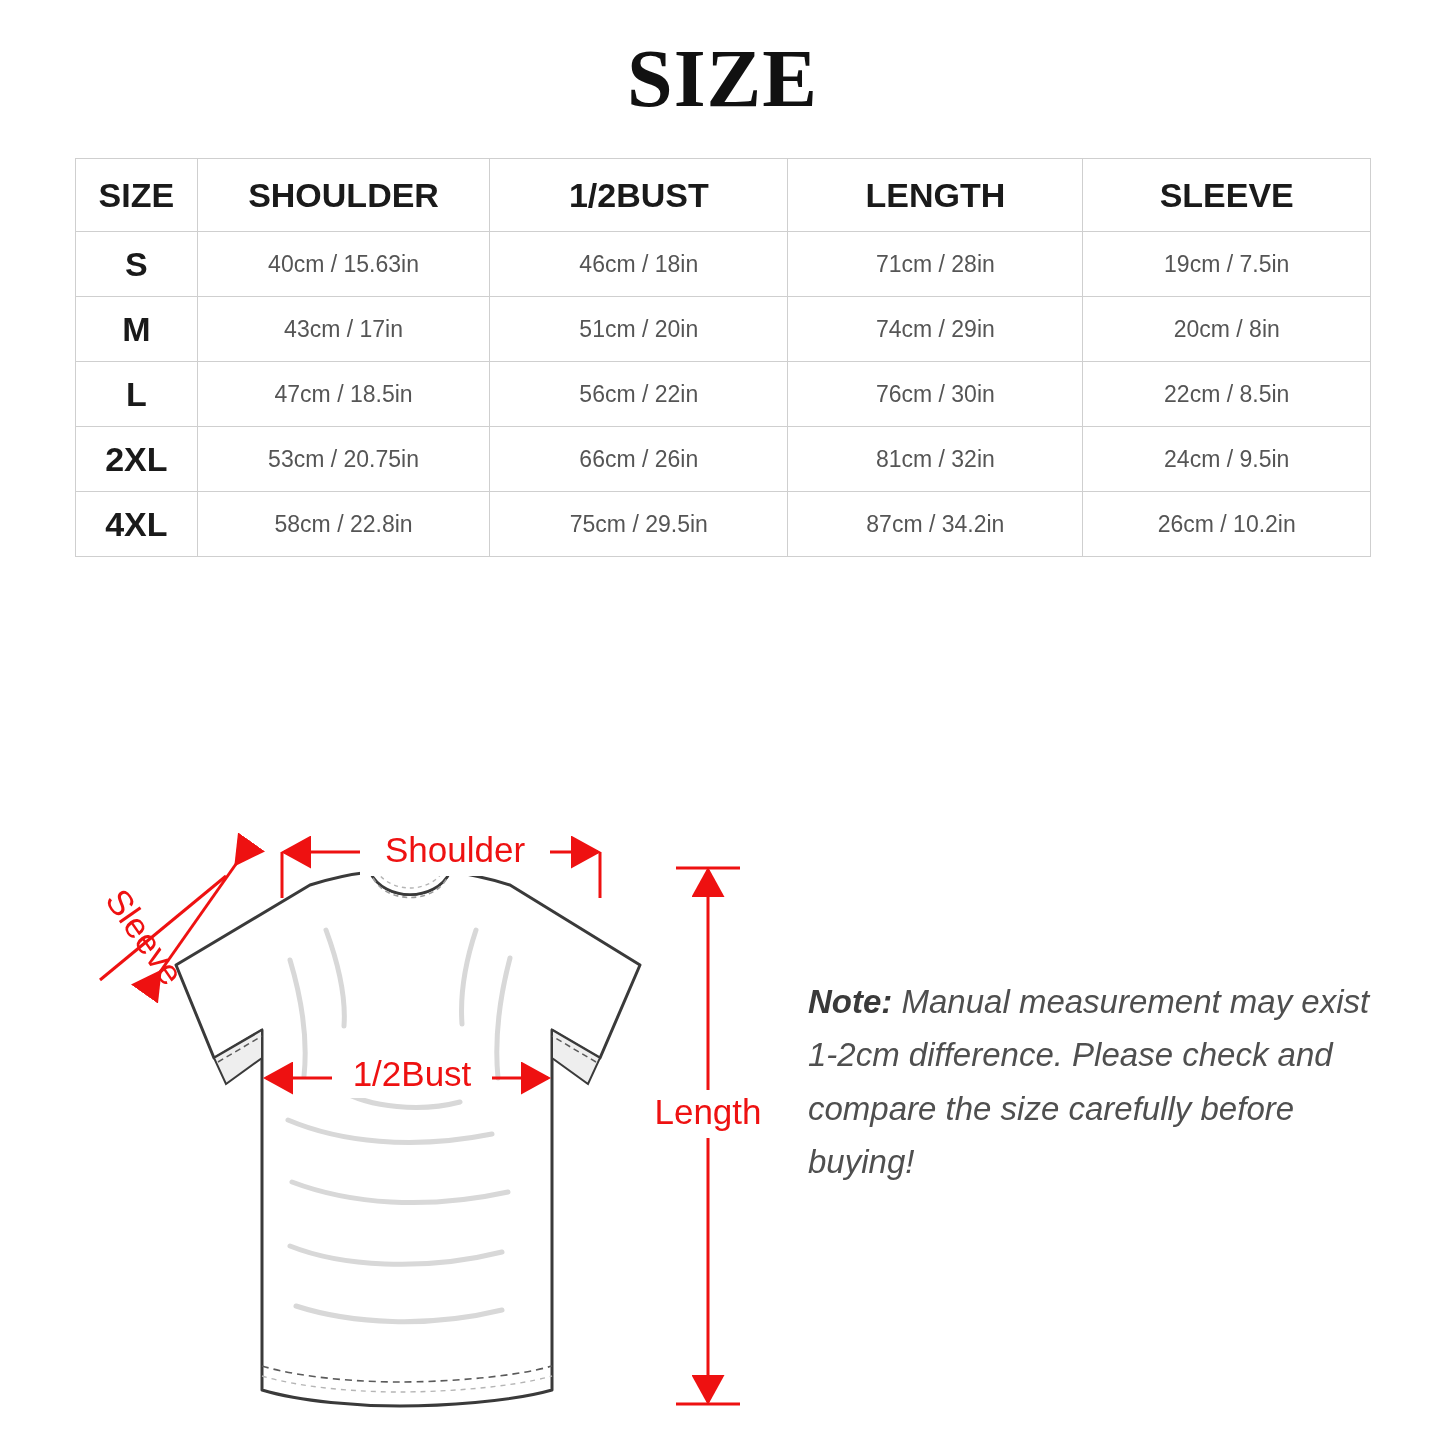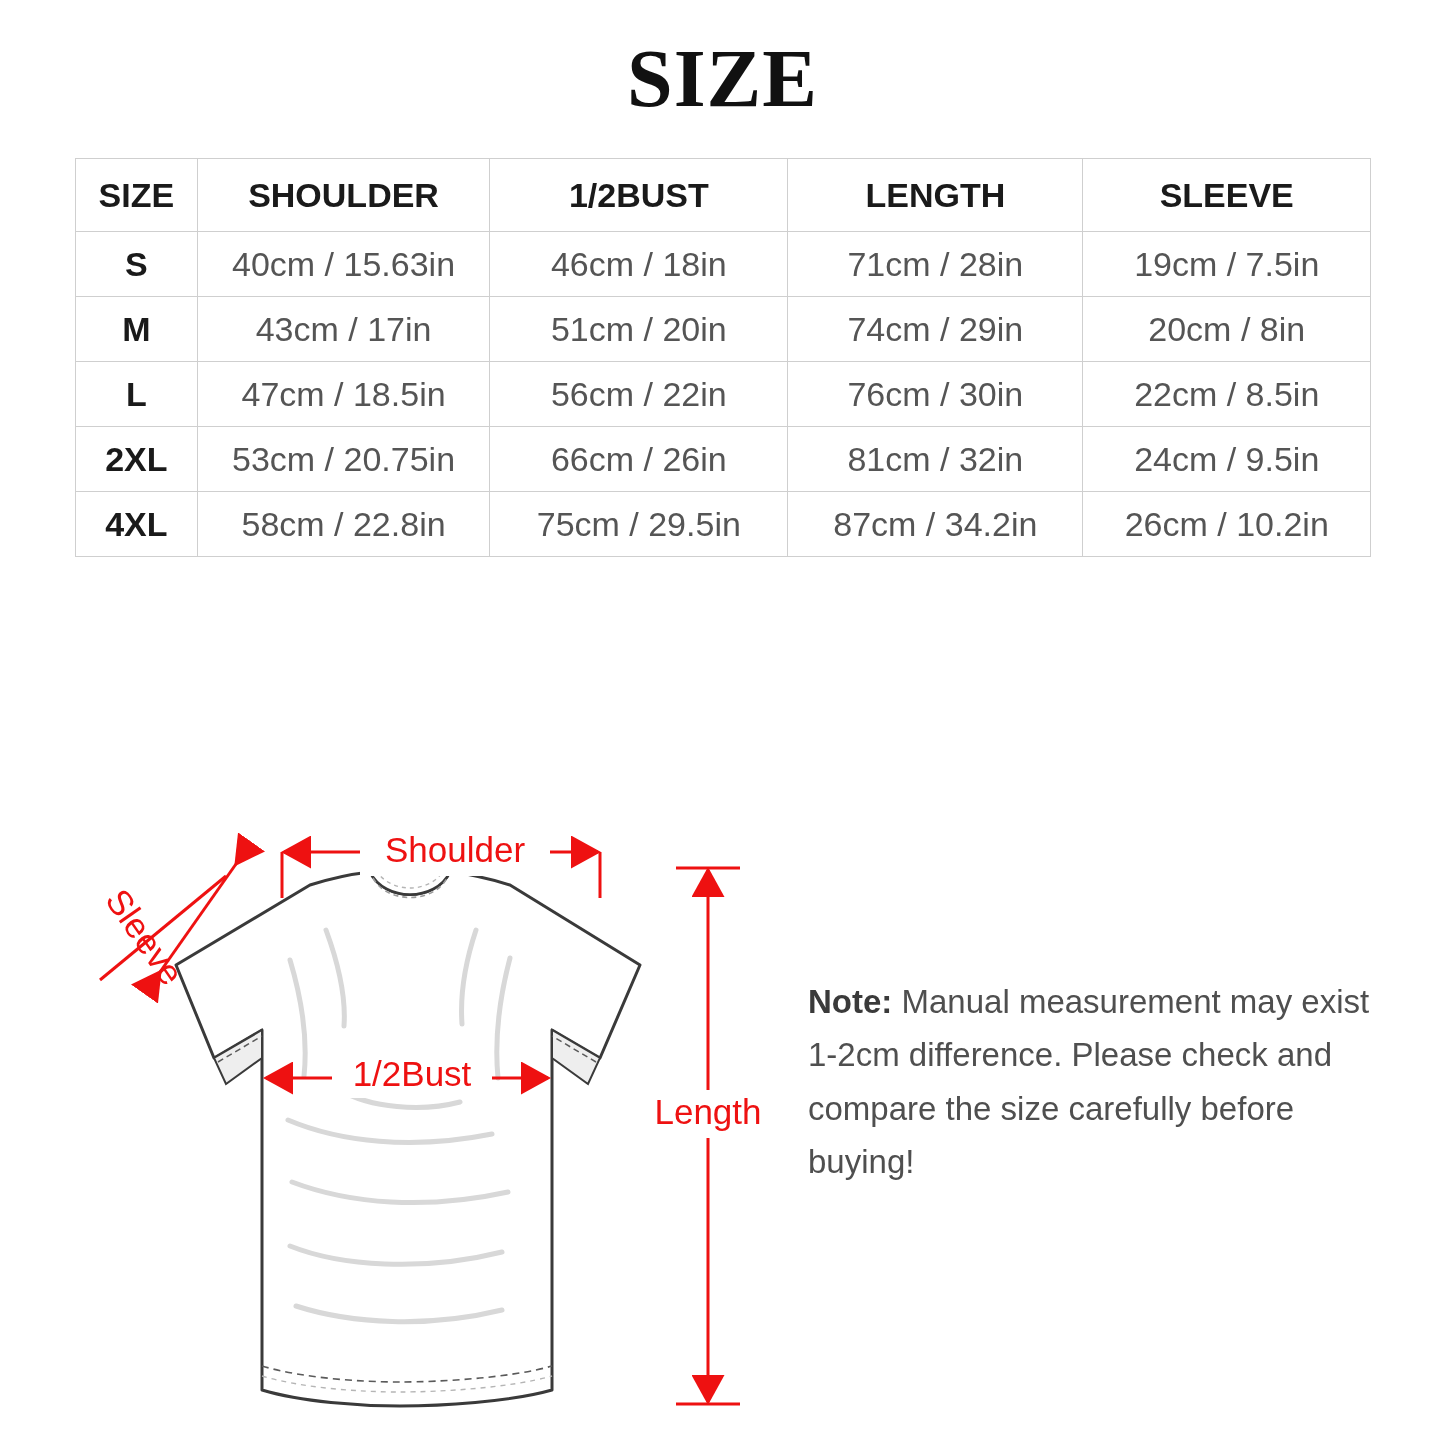--- a/index.html
+++ b/index.html
@@ -55,21 +55,21 @@
     font-size: 34px;
     font-weight: 700;
     color: #1a1a1a;
   }
   table.size-table tbody td.size-cell {
     font-size: 34px;
     font-weight: 700;
     color: #1a1a1a;
   }
   table.size-table tbody td.val-cell {
-    font-size: 34px;
+    font-size: 23px;
     font-weight: 400;
     color: #555555;
   }
   col.c-size  { width: 9.4%; }
   col.c-sh    { width: 22.6%; }
   col.c-bust  { width: 23.0%; }
   col.c-len   { width: 22.8%; }
   col.c-slv   { width: 22.2%; }
 
   
@@ -84,20 +84,21 @@
 
   
   #note {
     position: absolute;
     top: 975px;
     left: 808px;
     width: 580px;
     font-size: 33px;
     line-height: 1.62;
     color: #4f4f4f;
+    font-style: italic;
   }
   #note .note-label {
     font-weight: 700;
     color: #3a3a3a;
   }
 </style>
 </head>
 <body>
 
 <div id="title">SIZE</div>

